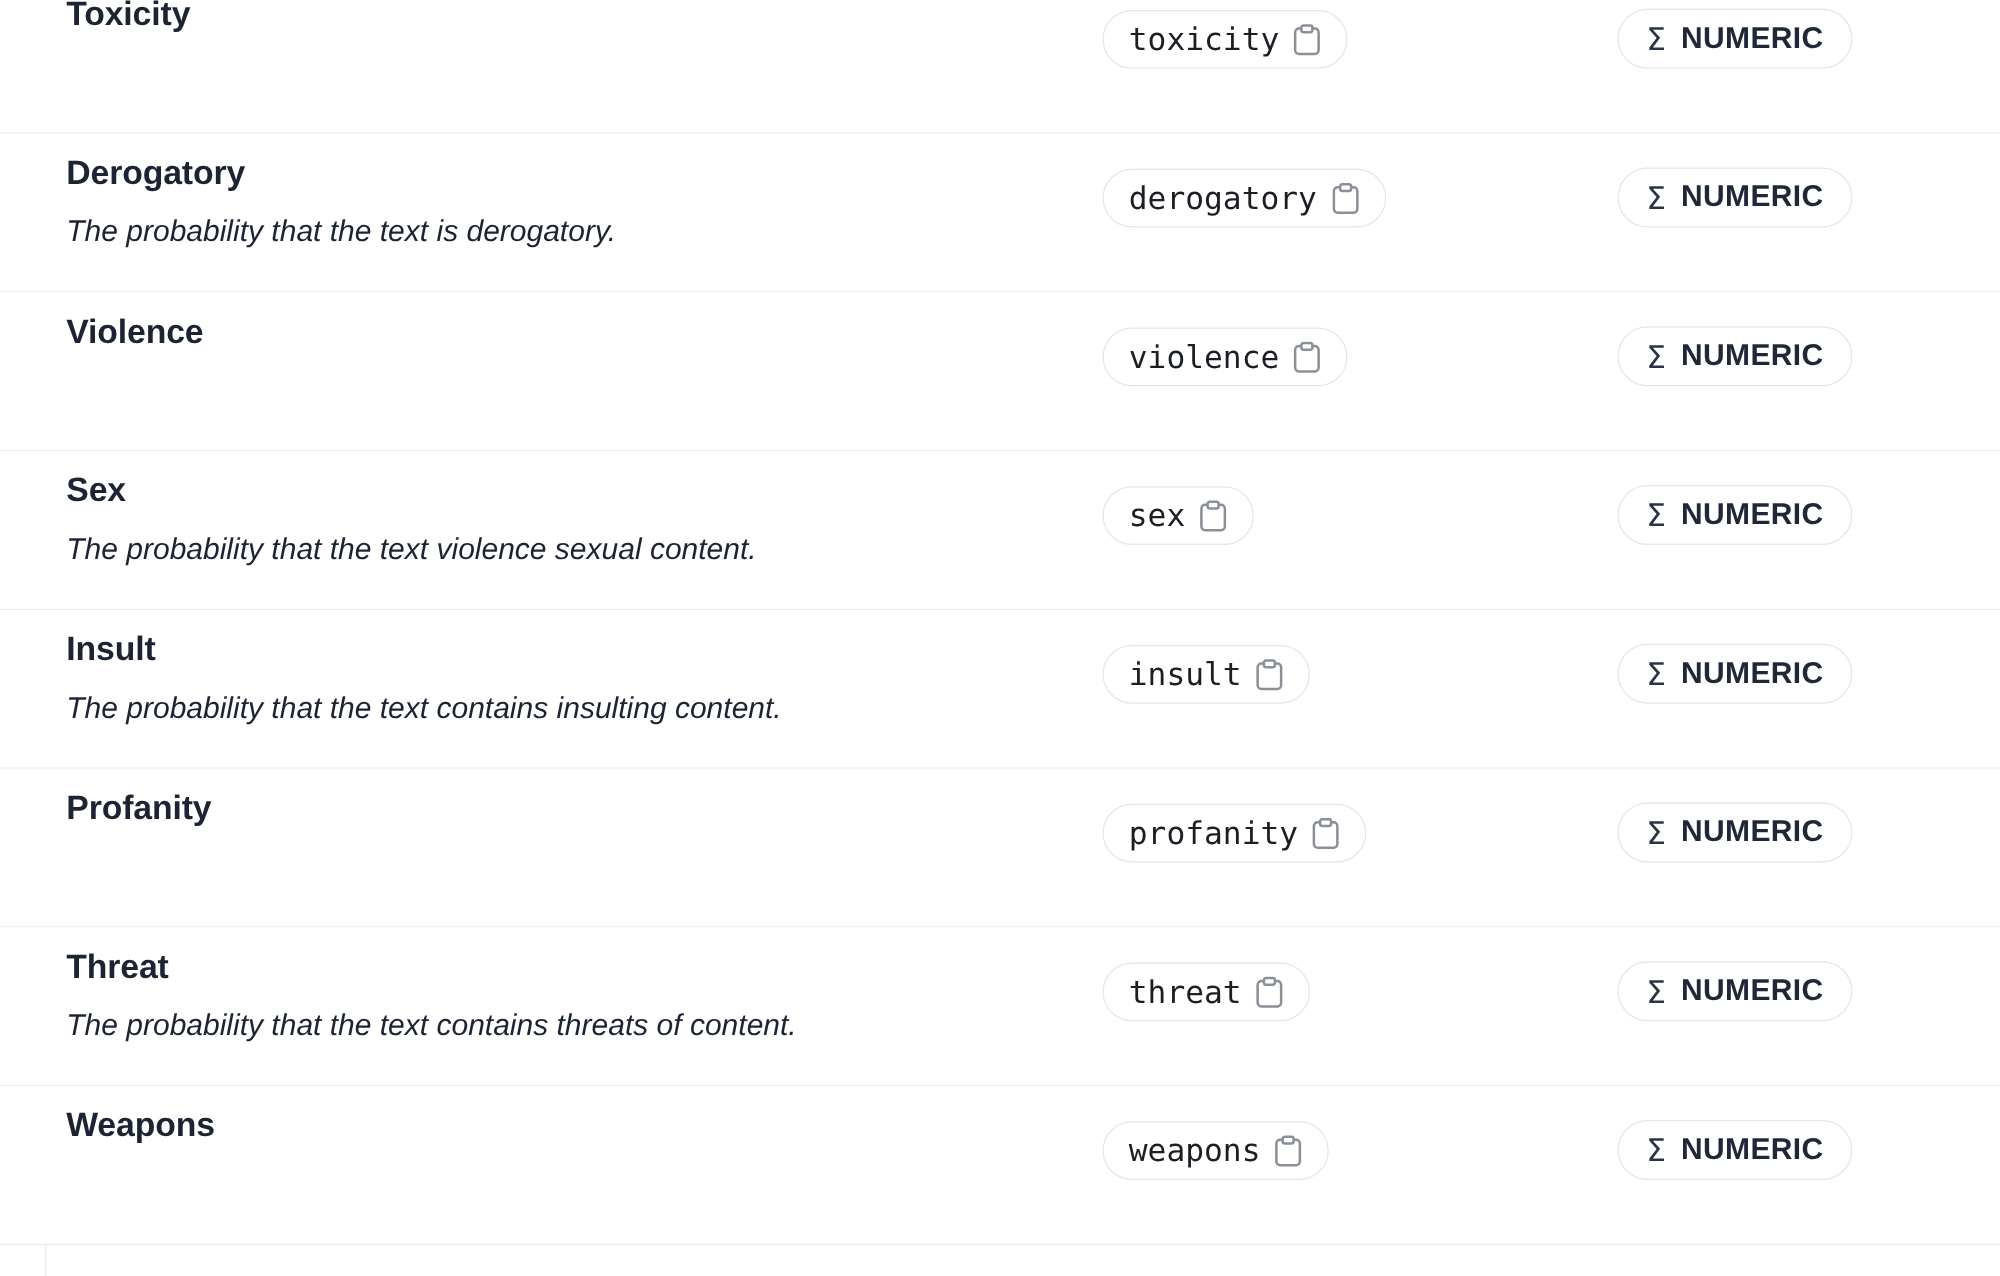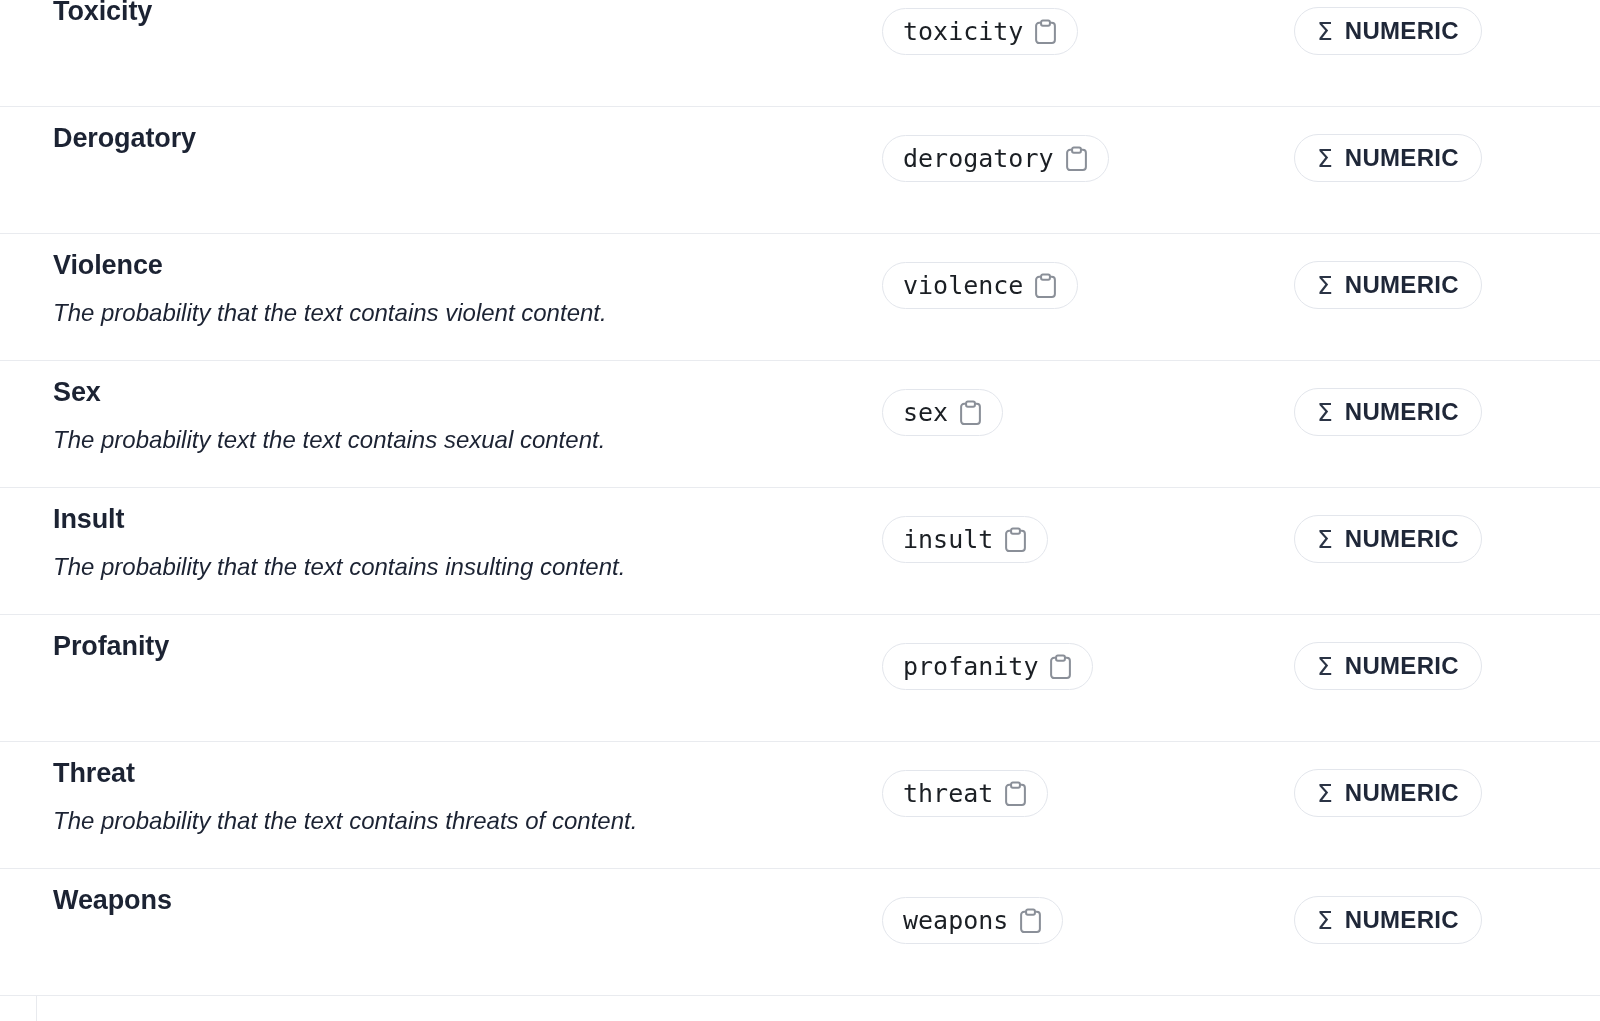--- a/index.html
+++ b/index.html
@@ -157,20 +157,21 @@
 
     <div class="type-badge">
       <span class="sigma-icon">Σ</span>
       <span class="type-label">NUMERIC</span>
     </div>
   </div>
 
   <div class="row">
     <div class="row-text">
       <div class="row-title">Derogatory</div>
+      <div class="row-desc">The probability that the text is derogatory.</div>
     </div>
 
     <div class="chip">
       <span class="chip-label">derogatory</span>
       <span class="clipboard-icon">
         <svg viewBox="0 0 24 26" width="23" height="26" fill="none" xmlns="http://www.w3.org/2000/svg" aria-hidden="true">
           <rect x="2.2" y="3.4" width="19.6" height="21.2" rx="3.2" stroke="#8a8f98" stroke-width="2.1" fill="none"></rect>
           <rect x="7.4" y="0.9" width="9.2" height="5.6" rx="1.8" stroke="#8a8f98" stroke-width="2.1" fill="#ffffff"></rect>
         </svg>
       </span>
@@ -178,21 +179,20 @@
 
     <div class="type-badge">
       <span class="sigma-icon">Σ</span>
       <span class="type-label">NUMERIC</span>
     </div>
   </div>
 
   <div class="row">
     <div class="row-text">
       <div class="row-title">Violence</div>
-      <div class="row-desc">The probability that the text contains violent content.</div>
     </div>
 
     <div class="chip">
       <span class="chip-label">violence</span>
       <span class="clipboard-icon">
         <svg viewBox="0 0 24 26" width="23" height="26" fill="none" xmlns="http://www.w3.org/2000/svg" aria-hidden="true">
           <rect x="2.2" y="3.4" width="19.6" height="21.2" rx="3.2" stroke="#8a8f98" stroke-width="2.1" fill="none"></rect>
           <rect x="7.4" y="0.9" width="9.2" height="5.6" rx="1.8" stroke="#8a8f98" stroke-width="2.1" fill="#ffffff"></rect>
         </svg>
       </span>
@@ -200,21 +200,21 @@
 
     <div class="type-badge">
       <span class="sigma-icon">Σ</span>
       <span class="type-label">NUMERIC</span>
     </div>
   </div>
 
   <div class="row">
     <div class="row-text">
       <div class="row-title">Sex</div>
-      <div class="row-desc">The probability text the text contains sexual content.</div>
+      <div class="row-desc">The probability that the text violence sexual content.</div>
     </div>
 
     <div class="chip">
       <span class="chip-label">sex</span>
       <span class="clipboard-icon">
         <svg viewBox="0 0 24 26" width="23" height="26" fill="none" xmlns="http://www.w3.org/2000/svg" aria-hidden="true">
           <rect x="2.2" y="3.4" width="19.6" height="21.2" rx="3.2" stroke="#8a8f98" stroke-width="2.1" fill="none"></rect>
           <rect x="7.4" y="0.9" width="9.2" height="5.6" rx="1.8" stroke="#8a8f98" stroke-width="2.1" fill="#ffffff"></rect>
         </svg>
       </span>

